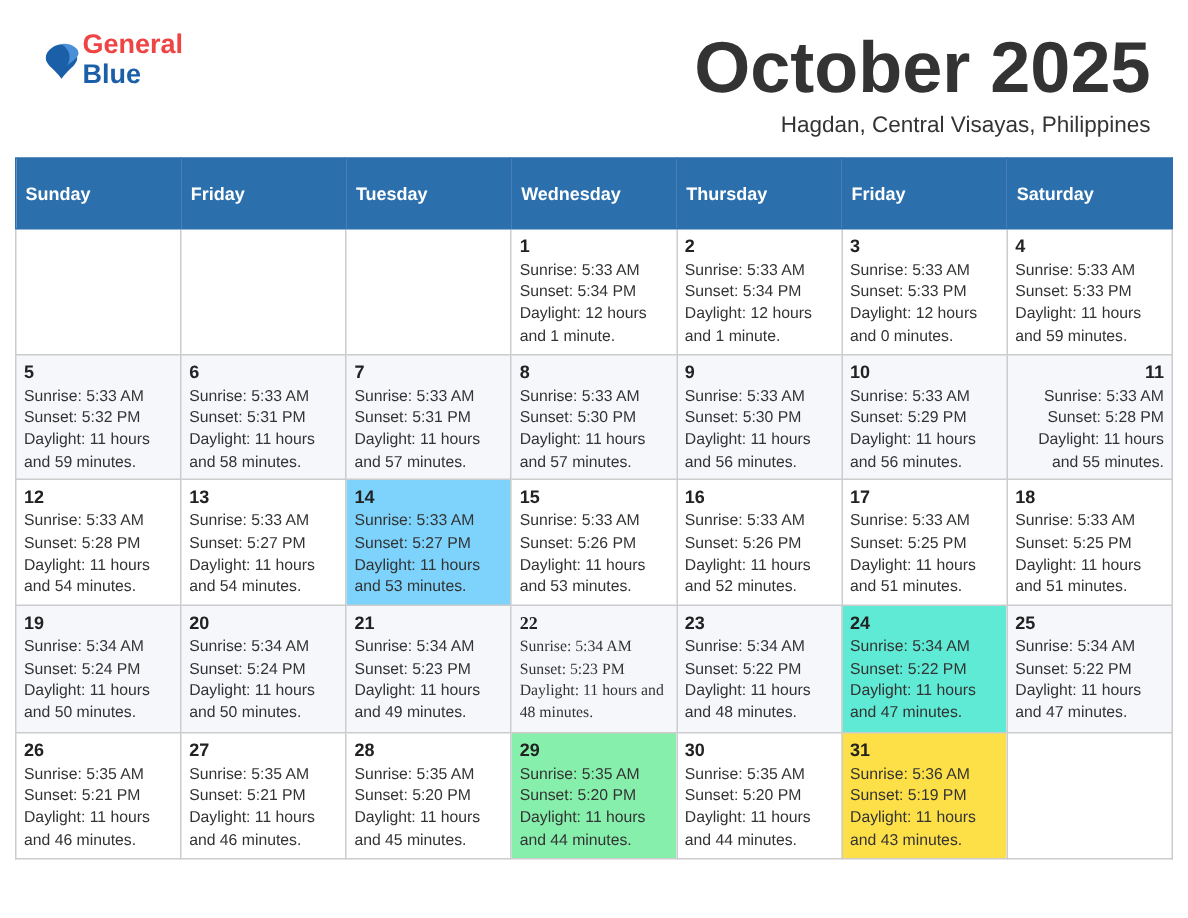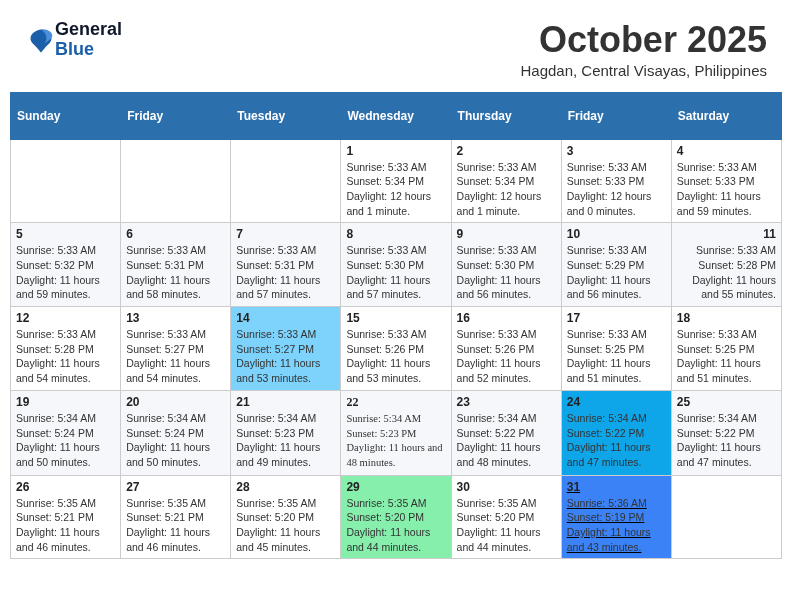--- a/index.html
+++ b/index.html
@@ -18,32 +18,32 @@
     }
     .logo {
       display: flex;
       align-items: center;
     }
     .logo-text {
       font-size: 18px;
       font-weight: bold;
       line-height: 1.1;
     }
-    .logo-general { color: #0f172a; }
+    .logo-general { color: #ef4444; }
     .logo-blue { color: #1a5fa8; }
     .logo-bird {
       width: 28px;
       height: 28px;
       margin-left: 2px;
     }
     .title-block {
       text-align: right;
     }
     .month-title {
-      font-size: 36px;
+      font-size: 48px;
       font-weight: bold;
       color: #333;
       line-height: 1.1;
     }
     .location-title {
       font-size: 15px;
       color: #333;
       margin-top: 2px;
     }
     .calendar-table {
@@ -217,21 +217,21 @@
           <div class="day-info">Sunrise: 5:34 AM<br>Sunset: 5:23 PM<br>Daylight: 11 hours and 49 minutes.</div>
         </td>
         <td style="background: rgb(245, 247, 250); font-family: Liberation Serif, serif;">
           <div class="day-number">22</div>
           <div class="day-info">Sunrise: 5:34 AM<br>Sunset: 5:23 PM<br>Daylight: 11 hours and 48 minutes.</div>
         </td>
         <td style="background: rgb(245, 247, 250);">
           <div class="day-number">23</div>
           <div class="day-info">Sunrise: 5:34 AM<br>Sunset: 5:22 PM<br>Daylight: 11 hours and 48 minutes.</div>
         </td>
-        <td style="background: #0ea5e9;">
+        <td style="background: #5eead4;">
           <div class="day-number">24</div>
           <div class="day-info">Sunrise: 5:34 AM<br>Sunset: 5:22 PM<br>Daylight: 11 hours and 47 minutes.</div>
         </td>
         <td style="background: rgb(245, 247, 250);">
           <div class="day-number">25</div>
           <div class="day-info">Sunrise: 5:34 AM<br>Sunset: 5:22 PM<br>Daylight: 11 hours and 47 minutes.</div>
         </td>
       </tr>
       <tr>
         <td style="background: rgb(255, 255, 255);">
@@ -247,20 +247,20 @@
           <div class="day-info">Sunrise: 5:35 AM<br>Sunset: 5:20 PM<br>Daylight: 11 hours and 45 minutes.</div>
         </td>
         <td style="background: #86efac;">
           <div class="day-number">29</div>
           <div class="day-info">Sunrise: 5:35 AM<br>Sunset: 5:20 PM<br>Daylight: 11 hours and 44 minutes.</div>
         </td>
         <td style="background: rgb(255, 255, 255);">
           <div class="day-number">30</div>
           <div class="day-info">Sunrise: 5:35 AM<br>Sunset: 5:20 PM<br>Daylight: 11 hours and 44 minutes.</div>
         </td>
-        <td style="background: #3b82f6; text-decoration: underline;">
+        <td style="background: #fde047;">
           <div class="day-number">31</div>
           <div class="day-info">Sunrise: 5:36 AM<br>Sunset: 5:19 PM<br>Daylight: 11 hours and 43 minutes.</div>
         </td>
         <td class="empty-cell" style="background: rgb(255, 255, 255);"></td>
       </tr>
     </tbody>
 </table>
 
 </body></html>

